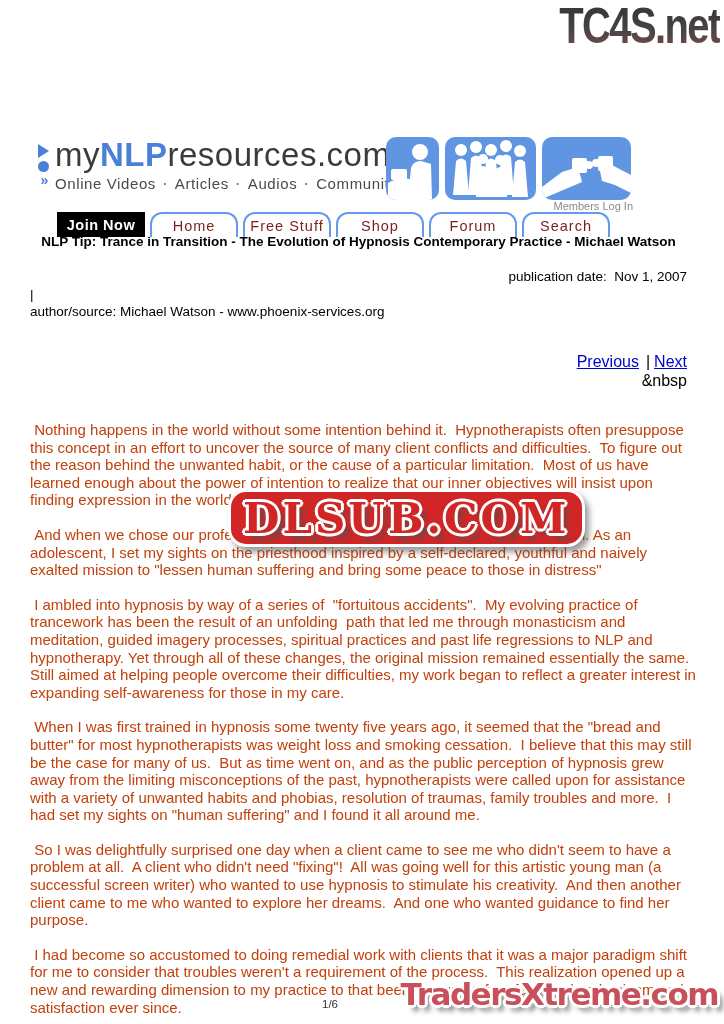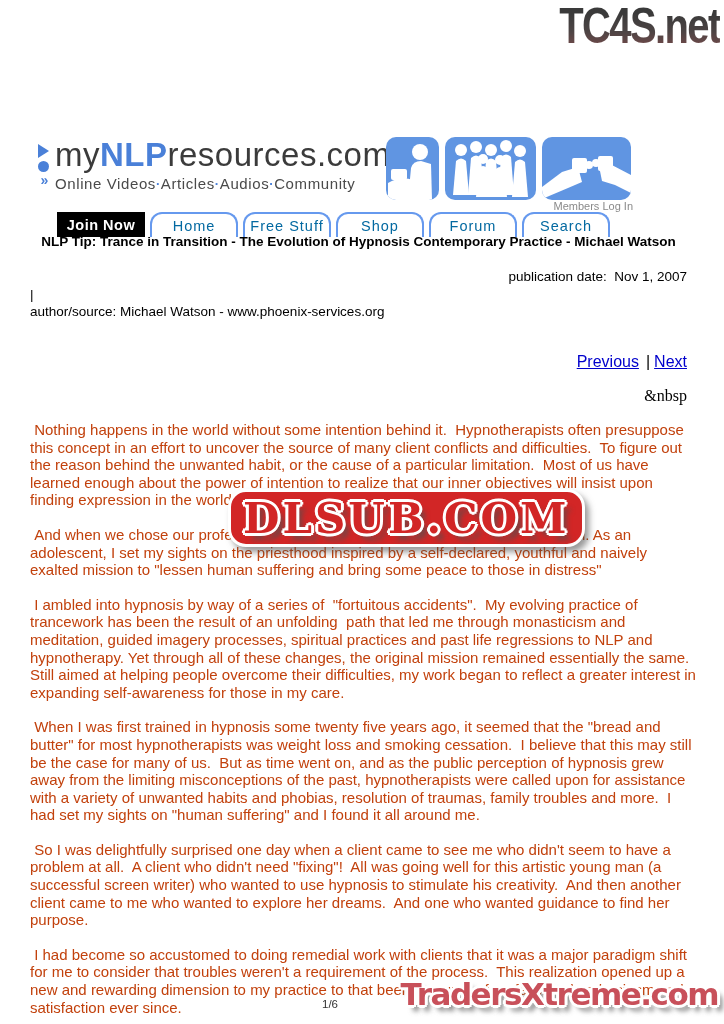--- a/index.html
+++ b/index.html
@@ -39,54 +39,54 @@
   }
 
   
   .logo-block { position:absolute; left:38px; top:138px; display:flex; align-items:flex-start; cursor:pointer; }
   .logo-glyphs { display:flex; flex-direction:column; align-items:center; gap:3px; margin:6px 6px 0 0; }
   .play-tri { width:0; height:0; border-left:11px solid #4a80d8; border-top:7px solid transparent; border-bottom:7px solid transparent; }
   .dot { width:11px; height:11px; border-radius:50%; background:#4a80d8; }
   .ff { color:#4a80d8; font-weight:bold; font-size:14px; line-height:11px; letter-spacing:-2px; }
   .logo-text { font-size:33px; line-height:34px; color:#3b3b3b; letter-spacing:0.5px; }
   .logo-text .nlp { color:#4a80d8; font-weight:bold; }
-  .tagline { margin-top:3px; font-size:15px; color:#4a4a4a; letter-spacing:0.6px; display:flex; align-items:center; }
+  .tagline { margin-top:3px; font-size:15px; color:#4a4a4a; letter-spacing:0.6px; display:flex; align-items:center; gap:7px; }
   .tagline .sep { color:#4a80d8; font-weight:bold; font-size:13px; }
 
   .icon-boxes { position:absolute; left:386px; top:137px; display:flex; gap:6px; }
   .icon-box { height:63px; background:#6095e2; border-radius:10px; overflow:hidden; }
   .icon-box.b1 { width:53px; } .icon-box.b2 { width:91px; } .icon-box.b3 { width:89px; }
   .members { position:absolute; right:91px; top:200px; font-size:11px; color:#8a8a8a; cursor:pointer; }
 
   
   .tabs { position:absolute; left:57px; top:212px; display:flex; gap:5px; }
   .tab {
     width:88px; height:25px; box-sizing:border-box;
     display:flex; align-items:center; justify-content:center;
-    font-size:14.5px; color:#0369a1; letter-spacing:1px;
+    font-size:14.5px; color:#7f1d1d; letter-spacing:1px;
     background:#fff; border:2px solid #6699ee; border-bottom:none;
     border-radius:12px 12px 0 0; cursor:pointer;
   }
   .tab.active {
     background:#000; color:#fff; font-weight:bold; border:none;
     border-radius:0; letter-spacing:0.5px;
   }
 
   
   .article-head { position:absolute; left:30px; top:234px; width:657px; font-size:13.5px; color:#000; }
   .a-title { font-weight:bold; text-align:center; }
   .a-pub { text-align:right; margin-top:20px; white-space:pre; }
   .a-pipe { margin-top:3px; }
   .a-author { margin-top:2px; }
 
   .article-nav { position:absolute; left:30px; top:353px; width:657px; font-size:16px; color:#000; }
   .prevnext { text-align:right; }
   .prevnext a { color:#0000cc; text-decoration:underline; cursor:pointer; }
   .prevnext .div { margin:0 4px 0 7px; }
-  .nbspline { text-align:right; margin-top:16px;font-family:Liberation Serif, serif; }
+  .nbspline { text-align:right; margin-top:1px; }
   .byline { text-align:center; font-weight:bold; margin-top:4px; }
 
   .article-body { position:absolute; left:30px; top:421px; width:666px; font-size:15px; line-height:17.6px; color:#c2410c; }
   .article-body p { margin:0 0 17px 0; white-space:pre-wrap; }
 
   .pagenum { position:absolute; left:0; top:998px; width:660px; text-align:center; font-size:11.5px; color:#333; }
 </style>
 </head>
 <body>
 

